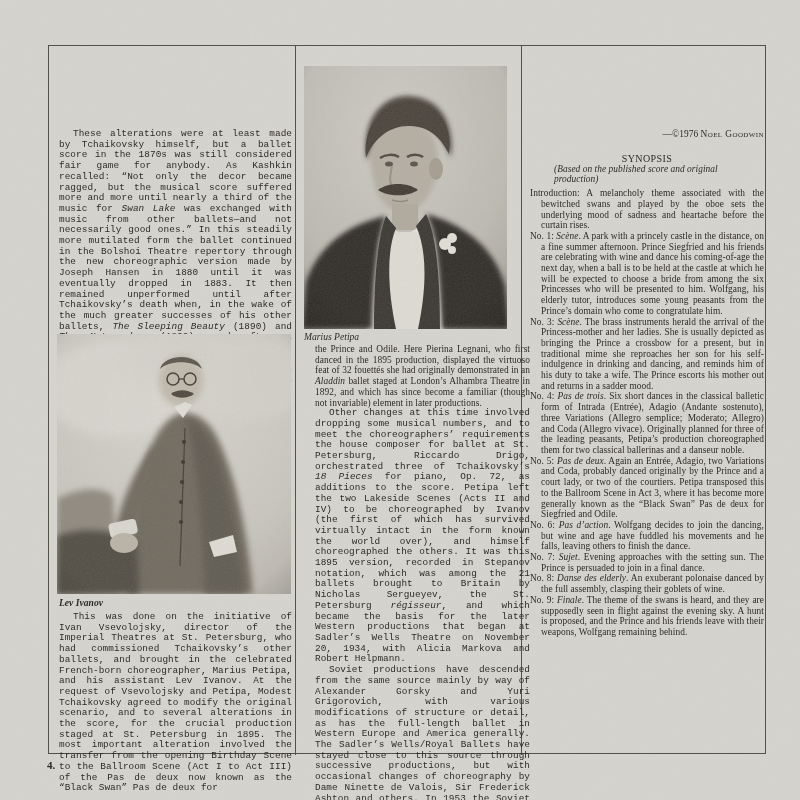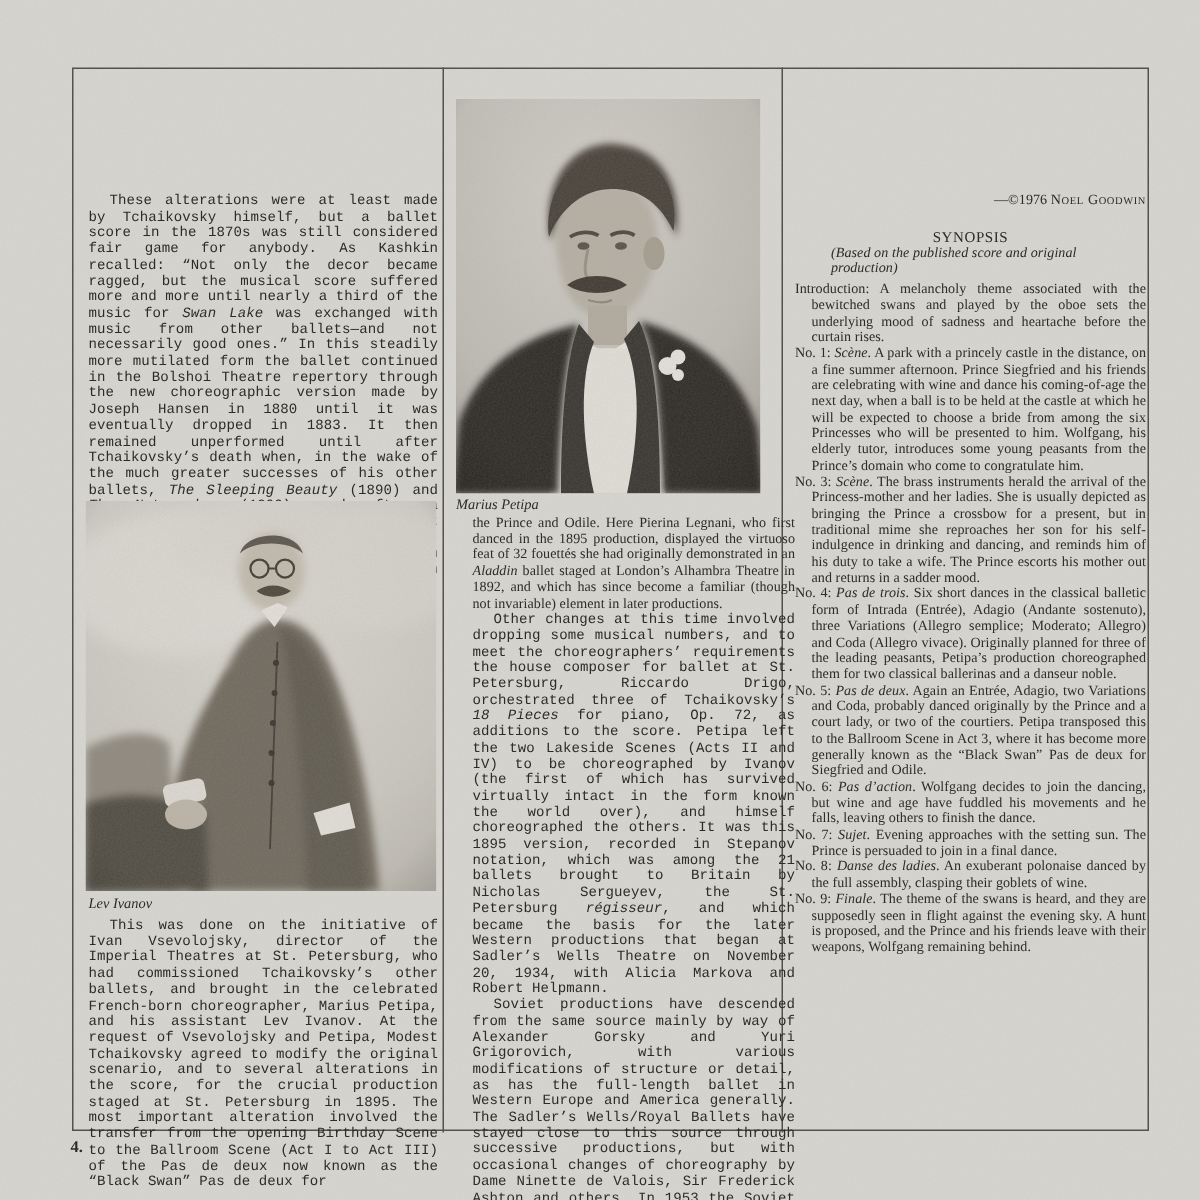--- a/index.html
+++ b/index.html
@@ -114,21 +114,21 @@
       <circle cx="116" cy="45" r="6" fill="none" stroke="#3e3931" stroke-width="1.5"></circle>
       <circle cx="133" cy="45" r="6" fill="none" stroke="#3e3931" stroke-width="1.5"></circle>
       <line x1="122" y1="45" x2="127" y2="45" stroke="#3e3931" stroke-width="1.3"></line>
       <path d="M114,60 C120,55 130,55 137,60 C130,65 120,65 114,60 Z" fill="#4a443a"></path>
       <path d="M117,73 L126,84 L135,71 L128,68 Z" fill="#e6e3db"></path>
       <rect width="234" height="260" fill="url(#ig-vin)"></rect>
       <rect width="234" height="260" filter="url(#ig-grain)" opacity="0.32"></rect>
     </svg>
   </figure>
 
-  <p class="caption" style="left:59px; top:597px;">Lev Ivanov</p>
+  <p class="caption" style="left:59px; top:597px;font-weight:bold;">Lev Ivanov</p>
 
   <p class="bodytext para indent" style="left:59px; top:612px; width:233px;"><span>This was done on the initiative of Ivan Vsevolojsky, director of the Imperial Theatres at St. Petersburg, who had commissioned Tchaikovsky’s other ballets, and brought in the celebrated French-born choreographer, Marius Petipa, and his assistant Lev Ivanov. At the request of Vsevolojsky and Petipa, Modest Tchaikovsky agreed to modify the original scenario, and to several alterations in the score, for the crucial production staged at St. Petersburg in 1895. The most important alteration involved the transfer from the opening Birthday Scene to the Ballroom Scene (Act I to Act III) of the Pas de deux now known as the “Black Swan” Pas de deux for</span></p>
 
   <figure class="photo" style="left:304px; top:66px; width:203px; height:263px;">
     <svg viewBox="0 0 203 263" preserveAspectRatio="none">
       <defs>
         <radialGradient id="pg-bg" cx="0.45" cy="0.25" r="0.95">
           <stop offset="0" stop-color="#d2cfc8"></stop>
           <stop offset="0.6" stop-color="#bfbcb4"></stop>
           <stop offset="1" stop-color="#a19d95"></stop>
@@ -188,21 +188,21 @@
     <h3 class="head">SYNOPSIS</h3>
     <p class="bodytext subtitle"><span class="i">(Based on the published score and original production)</span></p>
     <div class="entries">
         <p class="entry"><span>Introduction: A melancholy theme associated with the bewitched swans and played by the oboe sets the underlying mood of sadness and heartache before the curtain rises.</span></p>
         <p class="entry"><span>No. 1: </span><span class="i">Scène</span><span>. A park with a princely castle in the distance, on a fine summer afternoon. Prince Siegfried and his friends are celebrating with wine and dance his coming-of-age the next day, when a ball is to be held at the castle at which he will be expected to choose a bride from among the six Princesses who will be presented to him. Wolfgang, his elderly tutor, introduces some young peasants from the Prince’s domain who come to congratulate him.</span></p>
         <p class="entry"><span>No. 3: </span><span class="i">Scène</span><span>. The brass instruments herald the arrival of the Princess-mother and her ladies. She is usually depicted as bringing the Prince a crossbow for a present, but in traditional mime she reproaches her son for his self-indulgence in drinking and dancing, and reminds him of his duty to take a wife. The Prince escorts his mother out and returns in a sadder mood.</span></p>
         <p class="entry"><span>No. 4: </span><span class="i">Pas de trois</span><span>. Six short dances in the classical balletic form of Intrada (Entrée), Adagio (Andante sostenuto), three Variations (Allegro semplice; Moderato; Allegro) and Coda (Allegro vivace). Originally planned for three of the leading peasants, Petipa’s production choreographed them for two classical ballerinas and a danseur noble.</span></p>
         <p class="entry"><span>No. 5: </span><span class="i">Pas de deux</span><span>. Again an Entrée, Adagio, two Variations and Coda, probably danced originally by the Prince and a court lady, or two of the courtiers. Petipa transposed this to the Ballroom Scene in Act 3, where it has become more generally known as the “Black Swan” Pas de deux for Siegfried and Odile.</span></p>
         <p class="entry"><span>No. 6: </span><span class="i">Pas d’action</span><span>. Wolfgang decides to join the dancing, but wine and age have fuddled his movements and he falls, leaving others to finish the dance.</span></p>
         <p class="entry"><span>No. 7: </span><span class="i">Sujet</span><span>. Evening approaches with the setting sun. The Prince is persuaded to join in a final dance.</span></p>
-        <p class="entry"><span>No. 8: </span><span class="i">Danse des ladies</span><span>. An exuberant polonaise danced by the full assembly, clasping their goblets of wine.</span></p>
+        <p class="entry"><span>No. 8: </span><span class="i">Danse des elderly</span><span>. An exuberant polonaise danced by the full assembly, clasping their goblets of wine.</span></p>
         <p class="entry"><span>No. 9: </span><span class="i">Finale</span><span>. The theme of the swans is heard, and they are supposedly seen in flight against the evening sky. A hunt is proposed, and the Prince and his friends leave with their weapons, Wolfgang remaining behind.</span></p>
       </div>
   </div>
 
   <div class="pagenum">4.</div>
 
   <div class="grain-overlay">
     <svg viewBox="0 0 800 800" preserveAspectRatio="none">
       <filter id="paper-noise">
         <feTurbulence type="fractalNoise" baseFrequency="0.7" numOctaves="2" stitchTiles="stitch"></feTurbulence>

